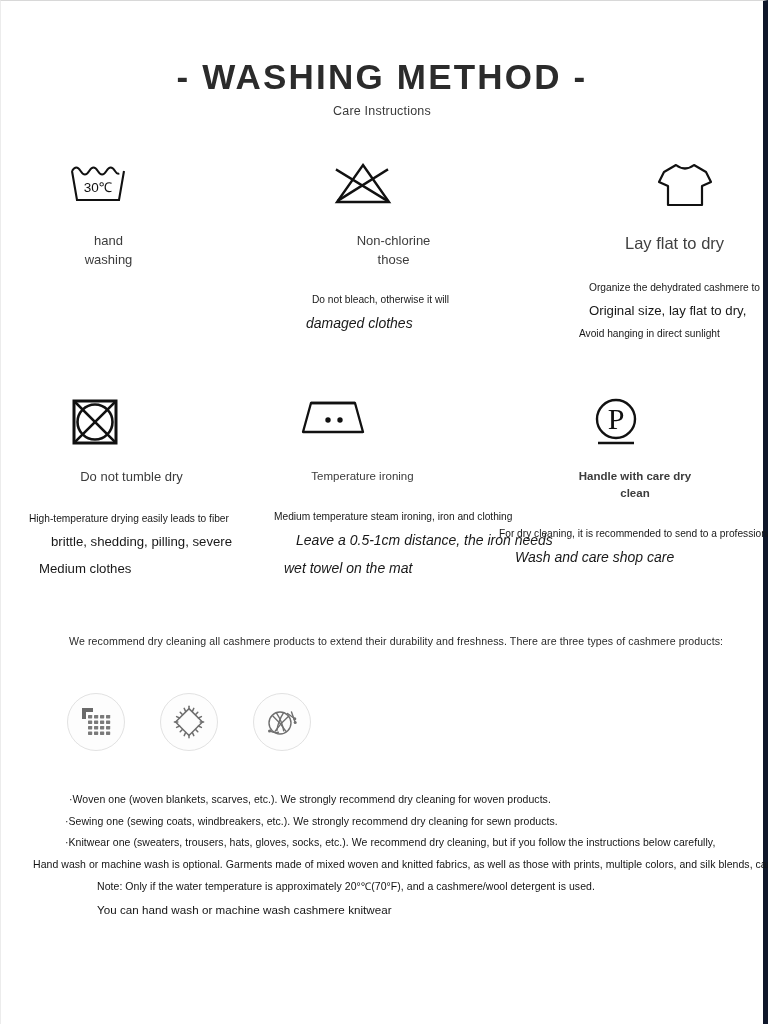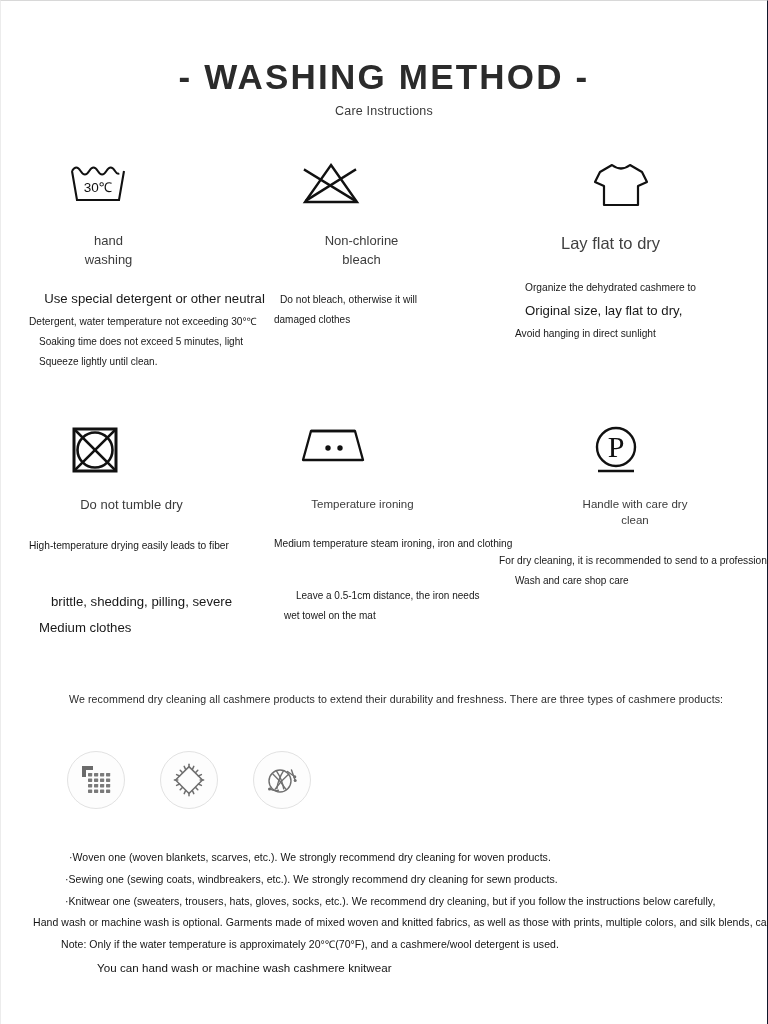--- a/index.html
+++ b/index.html
@@ -13,21 +13,21 @@
     overflow: hidden;
   }
 
   .page {
     position: relative;
     width: 768px;
     height: 1024px;
     background: #fff;
     border-top: 1px solid #d8d8d8;
     border-left: 1px solid #ececec;
-    border-right: 1px solid #0f172a;
+    border-right: 5px solid #0f172a;
   }
 
   
   .header { text-align: center; padding-top: 56px; }
 
   .title {
     font-size: 35px;
     font-weight: bold;
     letter-spacing: 2.2px;
     color: #2b2b2b;
@@ -41,21 +41,21 @@
     letter-spacing: .2px;
   }
 
   
   .grid {
     display: grid;
     grid-template-columns: 245px 225px 260px;
     padding: 0 28px;
   }
 
-  .row1 { margin-top: 42px; }
+  .row1 { margin-top: 42px; gap: 32px; }
   .row2 { margin-top: 52px; }
 
   .cell { position: relative; }
 
   .icon-wrap { height: 72px; display: flex; align-items: flex-start; }
   .icon-wrap.c1 { padding-left: 38px; }
   .icon-wrap.c2 { padding-left: 25px; }
   .icon-wrap.c3 { padding-left: 92px; }
   .icon-wrap.c4 { padding-left: 40px; }
   .icon-wrap.c5 { padding-left: 25px; }
@@ -70,40 +70,40 @@
   .heading.big {
     font-size: 16.5px;
     text-align: left;
     padding-left: 62px;
     color: #404040;
   }
   .heading.h1 { padding-right: 86px; }
   .heading.h2 { padding-right: 50px; }
   .heading.h4 { padding-right: 40px; }
   .heading.h5 { padding-right: 48px; font-size: 11.5px; }
-  .heading.h6 { padding-left: 12px; font-size: 11.5px; }
+  .heading.h6 { padding-left: 12px; font-size: 11.5px; font-weight: bold; }
 
   .body-lines { margin-top: 16px; }
 
   .ln {
     line-height: 1.98;
     color: #181818;
     white-space: nowrap;
   }
   .ln.sm  { font-size: 10.2px; }
-  .ln.md  { font-size: 10px; }
+  .ln.md  { font-size: 14px; font-style: italic; }
   .ln.lg  { font-size: 13.2px; }
 
   .t-center { text-align: center; }
   .t-left   { text-align: left; }
 
   .ind-6  { padding-left: 6px; }
   .ind-10 { padding-left: 10px; }
   .ind-16 { padding-left: 16px; }
-  .ind-22 { padding-left: 22px; margin-top: 32px; }
+  .ind-22 { padding-left: 22px; }
   .ind-26 { padding-left: 26px; }
 
   
   .ico { display: block; }
   .ico path, .ico line, .ico circle, .ico rect, .ico polyline, .ico polygon {
     vector-effect: non-scaling-stroke;
   }
 
   
   .recommend {
@@ -139,21 +139,21 @@
     font-size: 10.5px;
     color: #141414;
     line-height: 2.08;
     white-space: nowrap;
     letter-spacing: .05px;
   }
   .fl.f1 { padding-left: 68px; }
   .fl.f2 { padding-left: 64px; }
   .fl.f3 { padding-left: 64px; }
   .fl.f4 { padding-left: 32px; }
-  .fl.f5 { padding-left: 60px; }
+  .fl.f5 { padding-left: 96px; }
   .fl.f6 { padding-left: 96px; font-size: 11.6px; }
 </style>
 </head>
 <body>
 
 <div class="page">
 
   <div class="header">
     <div class="title">- WASHING METHOD -</div>
     <div class="subtitle">Care Instructions</div>
@@ -166,39 +166,33 @@
         <svg class="ico" width="62" height="44" viewBox="0 0 62 44" fill="none" stroke="#111" stroke-width="2.1">
           <path d="M5 11 L10 40 L52 40 L57 11"></path>
           <path d="M5 11 q4.3 -7 8.6 0 q4.3 7 8.6 0 q4.3 -7 8.6 0 q4.3 7 8.6 0 q4.3 -7 8.6 0 q2.2 3.6 4.3 2.4" stroke-width="2" fill="none"></path>
           <text x="31" y="32" font-family="'Liberation Sans', sans-serif" font-size="13.5" fill="#111" stroke="none" text-anchor="middle">30℃</text>
         </svg>
       </div>
       <div class="heading h1">
         <div style="white-space:pre-line">hand
 washing</div>
       </div>
-      <div class="body-lines">
-        <div class="ln lg t-center ind-6">Use special detergent or other neutral</div>
-        <div class="ln sm t-left">Detergent, water temperature not exceeding 30°℃</div>
-        <div class="ln md t-left ind-10">Soaking time does not exceed 5 minutes, light</div>
-        <div class="ln md t-left ind-10">Squeeze lightly until clean.</div>
-      </div>
     </div>
 
     <div class="cell">
       <div class="icon-wrap c2">
         <svg class="ico" width="64" height="46" viewBox="0 0 64 46" fill="none" stroke="#111" stroke-width="2.4" stroke-linecap="square">
           <path d="M32 5 L58 42 L6 42 Z"></path>
           <line x1="6" y1="10" x2="55" y2="40"></line>
           <line x1="56" y1="10" x2="8" y2="40"></line>
         </svg>
       </div>
       <div class="heading h2">
         <div style="white-space:pre-line">Non-chlorine
-bleach</div>
+those</div>
       </div>
       <div class="body-lines" style="margin-top:20px">
         <div class="ln sm t-left ind-6">Do not bleach, otherwise it will</div>
         <div class="ln md t-left">damaged clothes</div>
       </div>
     </div>
 
     <div class="cell">
       <div class="icon-wrap c3">
         <svg class="ico" width="60" height="50" viewBox="0 0 60 50" fill="none" stroke="#111" stroke-width="2.2" stroke-linejoin="round">

